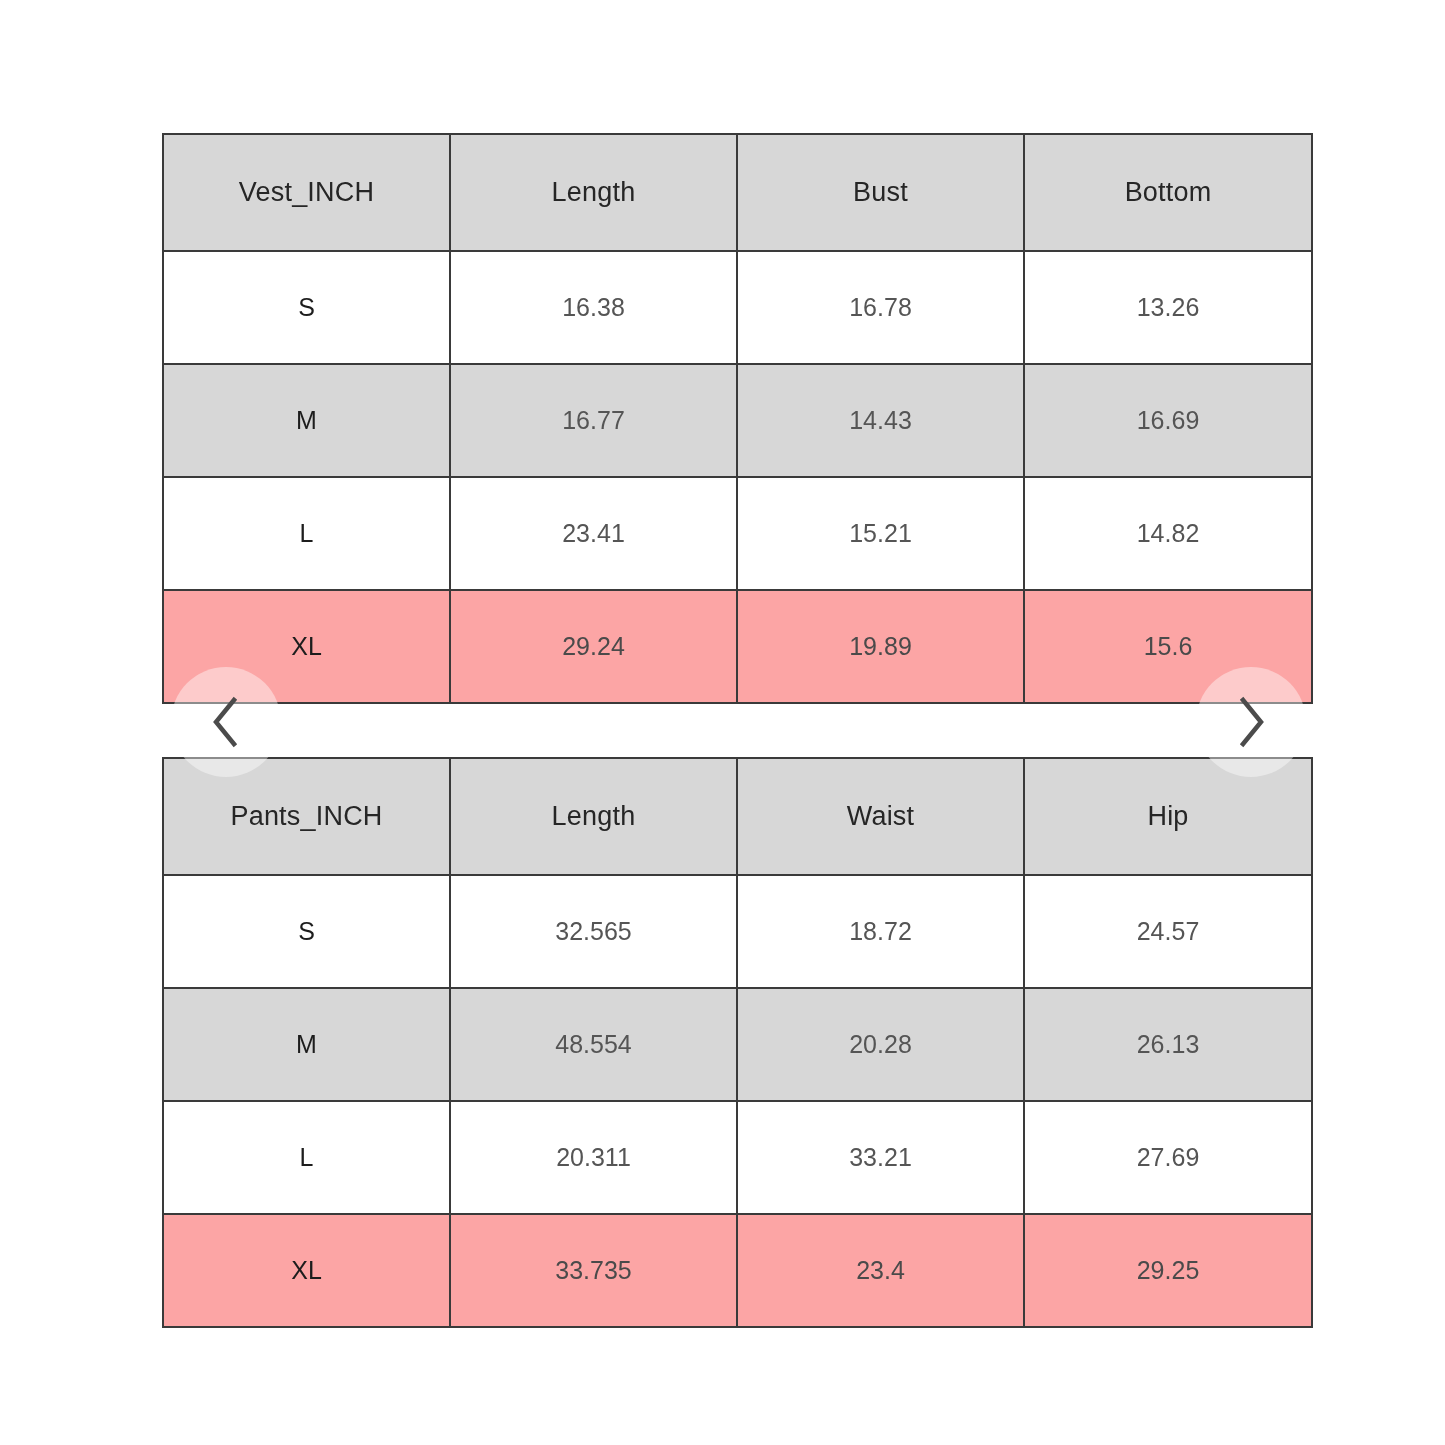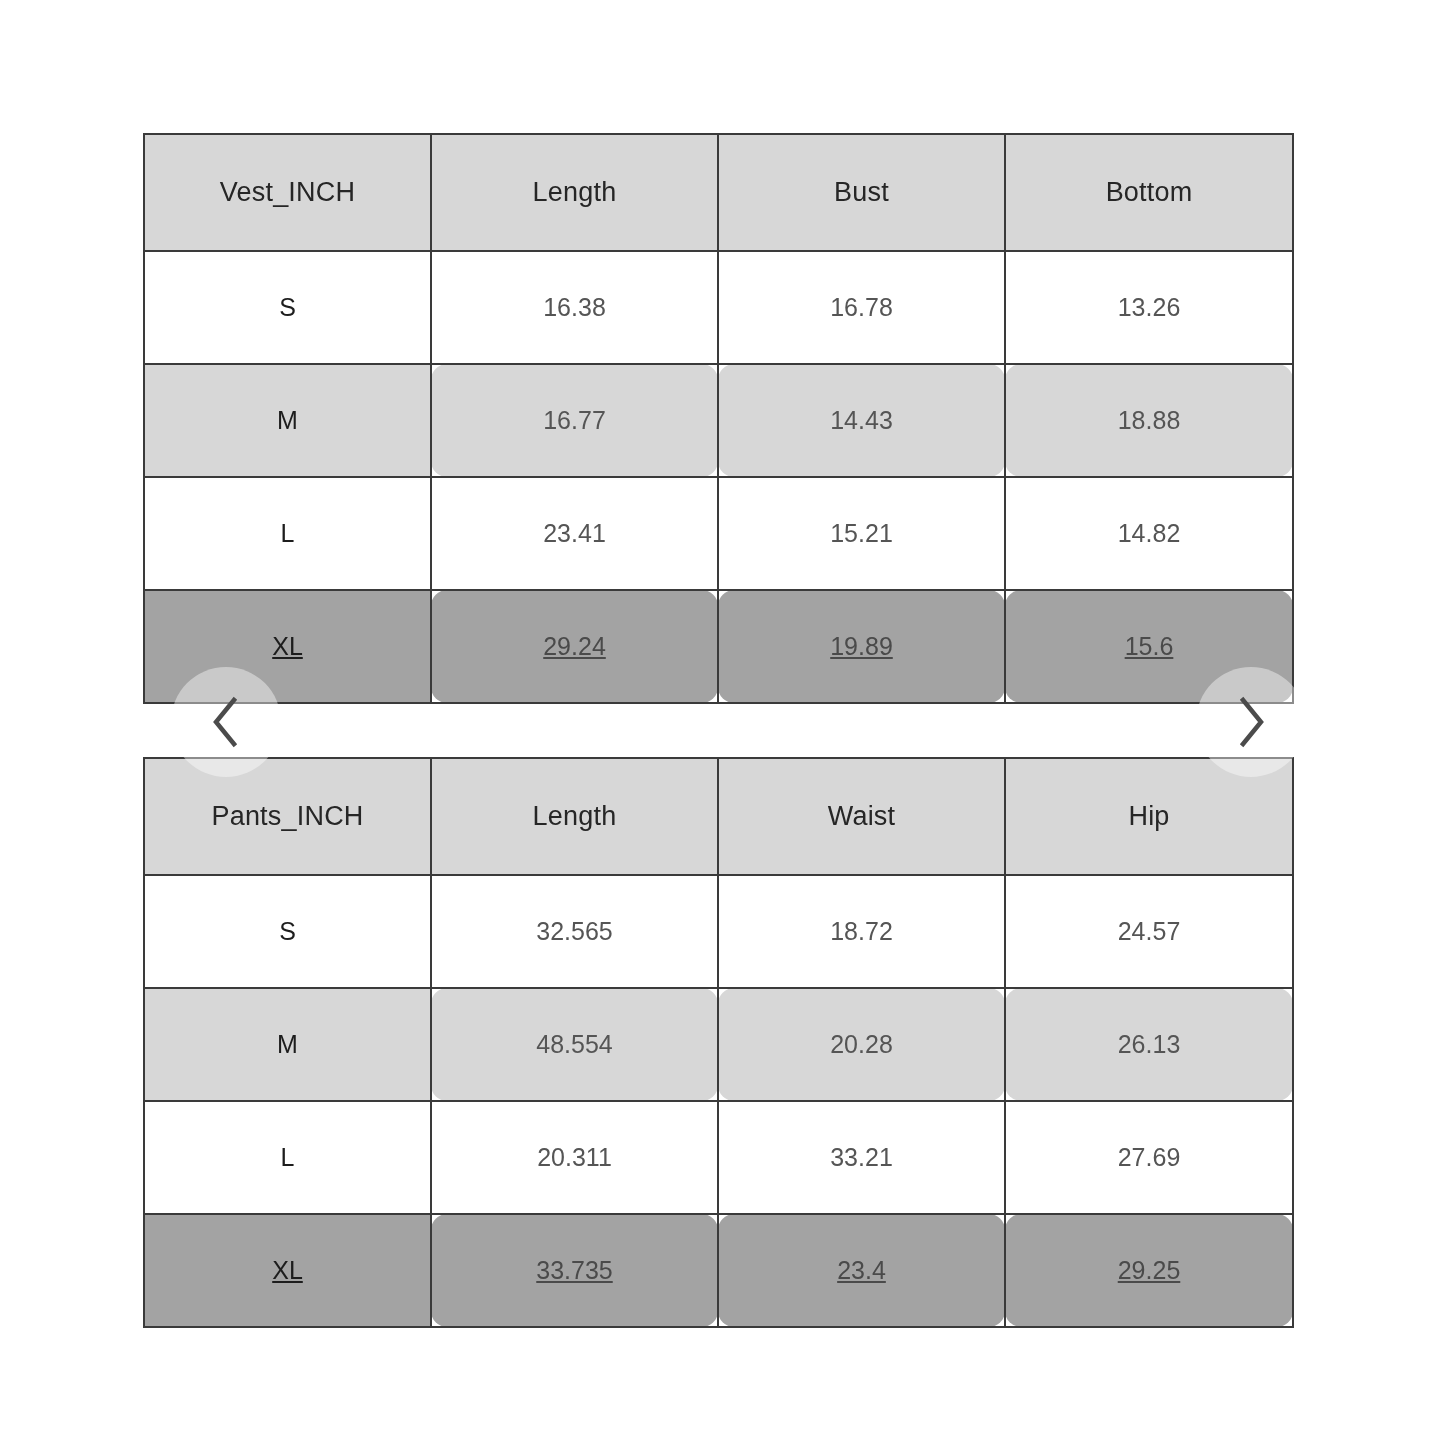--- a/index.html
+++ b/index.html
@@ -18,21 +18,21 @@
   #stage {
     position: relative;
     width: 1445px;
     height: 1445px;
     background: #ffffff;
   }
 
   
   .size-table {
     position: absolute;
-    left: 143px;
+    left: 162px;
     width: 1149px;
     border-collapse: collapse;
     table-layout: fixed;
     background: #ffffff;
   }
 
   #vest-table  { top: 133px; }
   #pants-table { top: 757px; }
 
   .size-table col.c-size  { width: 287px; }
@@ -64,27 +64,26 @@
     font-weight: 400;
   }
 
   
   .size-table tbody td.cell-size {
     color: #1d1d1d;
     font-size: 25px;
   }
   .size-table tbody td.cell-val {
     color: #555555;
-    border-radius: 16px;
   }
 
   
   .size-table tbody tr.row-plain td { background: #ffffff; }
   .size-table tbody tr.row-alt   td { background: #d7d7d7; }
-  .size-table tbody tr.row-last  td { background: #a3a3a3; text-decoration: underline; }
+  .size-table tbody tr.row-last  td { background: #fca5a5; }
   .size-table tbody tr.row-last  td.cell-val { color: #4a4a4a; }
 
   
   .nav-arrow {
     position: absolute;
     top: 667px;
     width: 110px;
     height: 110px;
     border-radius: 50%;
     background: rgba(255, 255, 255, 0.42);
@@ -137,21 +136,21 @@
       <tr class="row-plain">
         <td class="cell-size">S</td>
         <td class="cell-val">16.38</td>
         <td class="cell-val">16.78</td>
         <td class="cell-val">13.26</td>
       </tr>
       <tr class="row-alt">
         <td class="cell-size">M</td>
         <td class="cell-val">16.77</td>
         <td class="cell-val">14.43</td>
-        <td class="cell-val">18.88</td>
+        <td class="cell-val">16.69</td>
       </tr>
       <tr class="row-plain">
         <td class="cell-size">L</td>
         <td class="cell-val">23.41</td>
         <td class="cell-val">15.21</td>
         <td class="cell-val">14.82</td>
       </tr>
       <tr class="row-last">
         <td class="cell-size">XL</td>
         <td class="cell-val">29.24</td>

